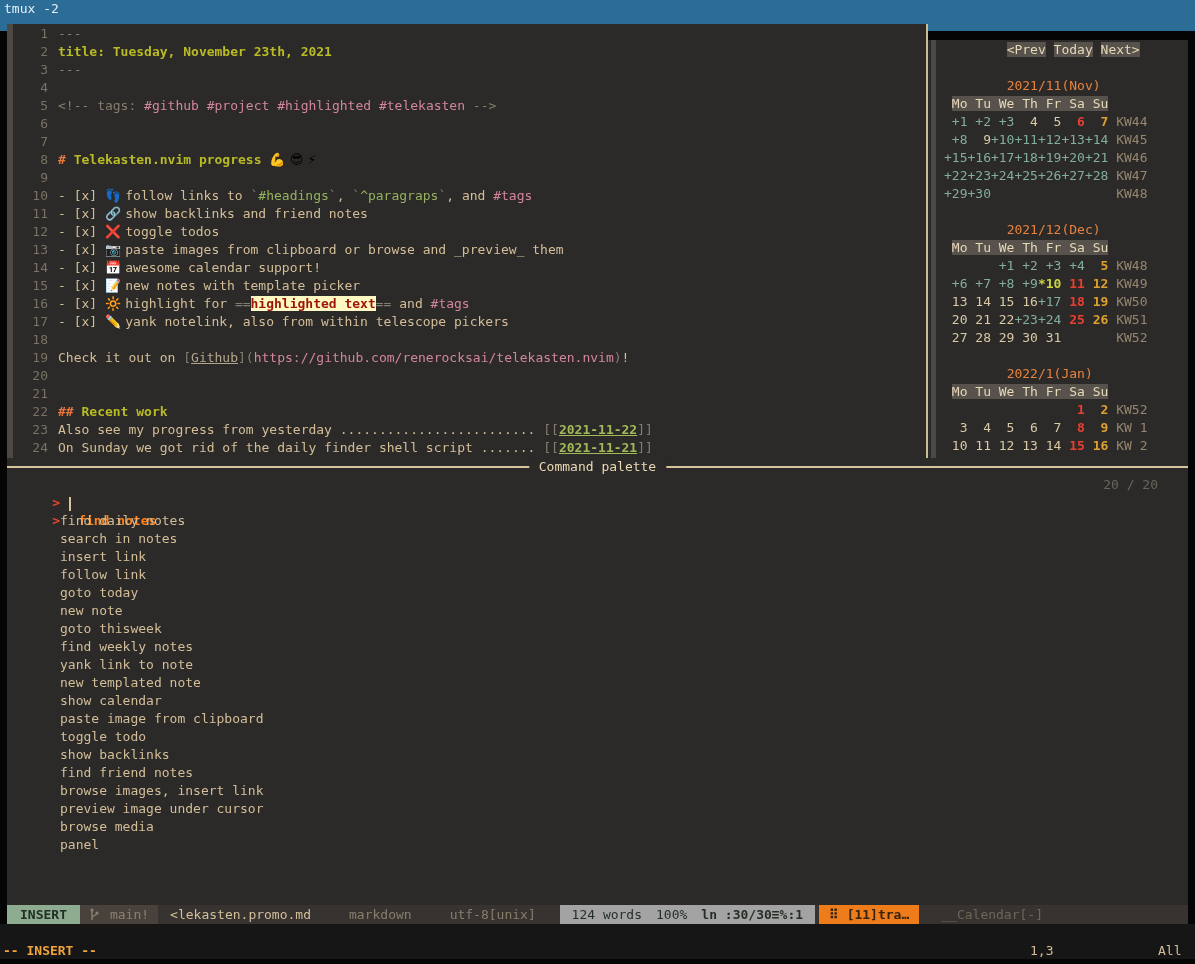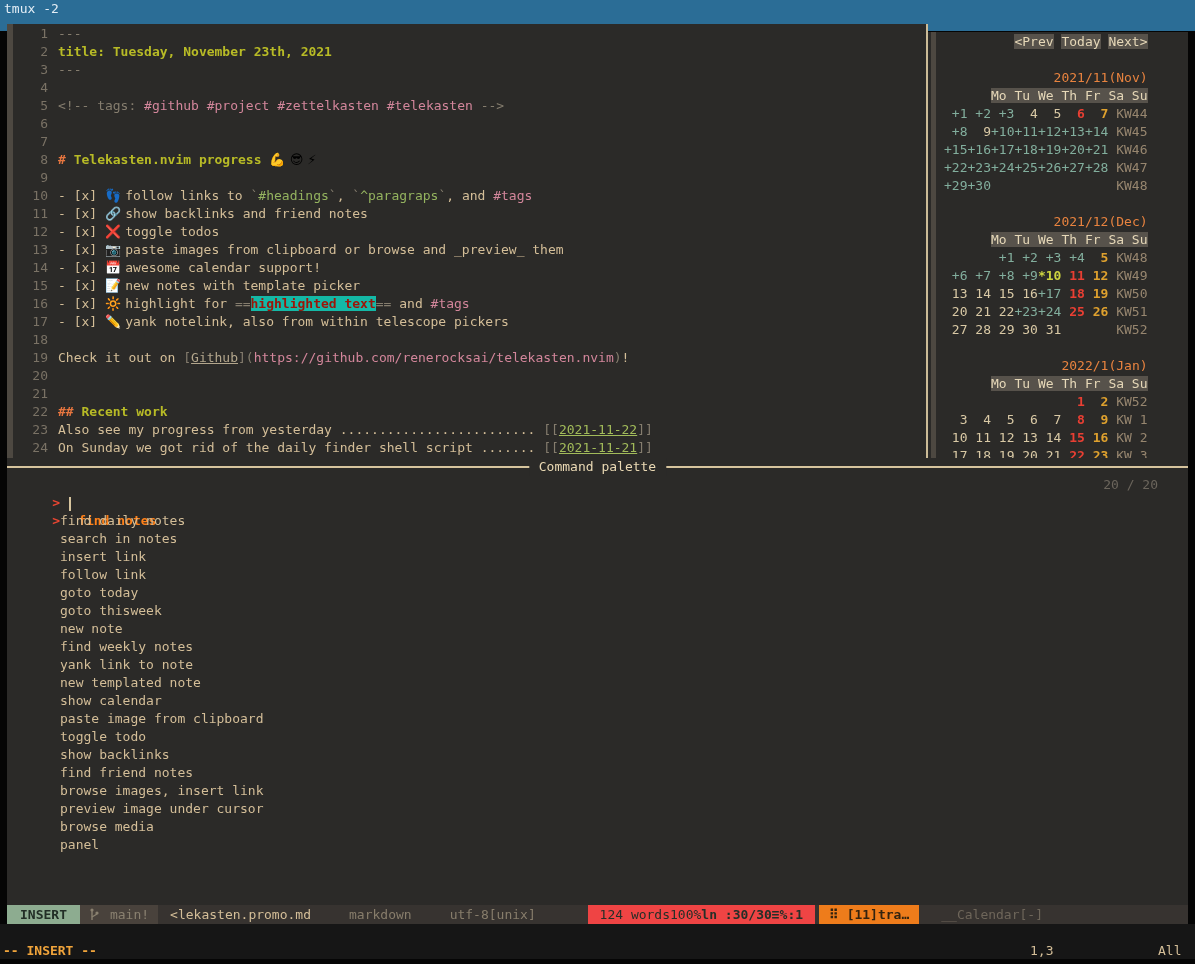--- a/index.html
+++ b/index.html
@@ -9,34 +9,34 @@
   .titlebar{position:absolute;left:0;top:0;width:1195px;height:31px;background:#2b6d96;
             color:#e3edf5;line-height:17px;padding-left:4px;box-sizing:border-box;}
   
   .win-main{position:absolute;left:7px;top:24px;width:919px;height:434px;background:#2b2a28;}
   .gutter-strip{position:absolute;left:0;top:0;width:6px;height:434px;background:#4d4841;}
   .editor-lines{position:absolute;left:0;top:1px;}
   .ed-line{display:flex;height:18px;line-height:18px;white-space:pre;}
   .ln{width:41px;flex:none;text-align:right;color:#7a7265;}
   .lt{margin-left:10px;}
   .vsep{position:absolute;left:926px;top:24px;width:2px;height:434px;background:#cbbb97;}
-  .win-cal{position:absolute;left:928px;top:32px;width:260px;height:434px;background:#2b2a28;text-align:right;}
+  .win-cal{position:absolute;left:928px;top:40px;width:260px;height:434px;background:#2b2a28;}
   .cal-strip{position:absolute;left:3px;top:0;width:5px;height:434px;background:#4d4841;}
   .cal-content{position:absolute;left:16px;top:1px;}
   .cal-row{height:18px;line-height:18px;white-space:pre;color:#d9c9a5;}
   
   .fg{color:#d4be98;} .sp{color:#d4be98;}
   .dim{color:#857d6e;}
   .ttl{color:#b8bb26;font-weight:bold;}
   .org{color:#e8763f;font-weight:bold;}
   .pink{color:#d3869b;}
   .grn{color:#94b35f;}
-  .date{color:#a2bb5a;font-weight:normal;text-decoration:underline;}
+  .date{color:#a2bb5a;font-weight:bold;text-decoration:underline;}
   .lnk{color:#b3a68c;text-decoration:underline;}
-  .hl{background:#14b8a6;color:#9d1408;font-weight:bold;}
+  .hl{background:#fef9c3;color:#9d1408;font-weight:bold;}
   .emo{font-family:"DejaVu Sans",sans-serif;}
   
   .tl{color:#82ae9d;} .rd{color:#e93f33;font-weight:bold;} .yl{color:#dfa12e;font-weight:bold;}
   .df{color:#d9c9a5;font-weight:normal;} .td{color:#ccd340;font-weight:bold;}
   .kw{color:#97866f;} .mt{color:#e8833f;}
   .hd{background:#57524b;color:#e6d8b8;} .btn{background:#57524b;color:#e6d8b8;}
   
   .palette{position:absolute;left:7px;top:458px;width:1181px;height:447px;background:#2b2a28;}
   .pal-divider{position:relative;height:18px;}
   .pal-divider .rule{position:absolute;left:0;right:0;top:8px;height:2px;background:#d6c49d;}
@@ -52,21 +52,21 @@
   .item{padding-left:33px;margin-left:20px;}
   
   .statusline{position:absolute;left:7px;top:905px;width:1181px;height:19px;background:#373330;
               display:flex;align-items:flex-end;line-height:19px;}
   .sl-mode{background:#8dac90;color:#222e26;font-weight:bold;padding:0 13px;}
   .sl-git{background:#49423c;color:#8a8170;padding:0 9px;display:flex;align-items:center;gap:11px;}
   .sl-file{color:#d4be98;margin-left:12px;}
   .sl-ft{color:#877d6b;margin-left:38px;}
   .sl-enc{color:#877d6b;margin-left:38px;}
   .sl-spacer{flex:1;}
-  .sl-words{background:#ef4444;color:#252f28;padding:0 12px;display:flex;gap:0;margin-left:4px;}
+  .sl-words{background:#a3a3a3;color:#252f28;padding:0 12px;display:flex;gap:14px;margin-left:4px;}
   .sl-words .b{font-weight:bold;}
   .sl-buf{background:#ee7c1b;color:#33230f;font-weight:bold;padding:0 10px;display:flex;gap:8px;margin-left:4px;}
   .sl-cal{color:#6e665a;margin-left:22px;}
   .sl-tail{width:145px;}
   
   .cmdline{position:absolute;left:0;top:924px;width:1195px;height:18px;line-height:18px;
            background:#161616;color:#d4be98;padding-left:3px;box-sizing:border-box;white-space:pre;}
   .modeline{position:absolute;left:0;top:942px;width:1195px;height:17px;line-height:17px;
             background:#161616;padding-left:3px;box-sizing:border-box;}
   .mode-txt{color:#f0a43b;font-weight:bold;}
@@ -80,21 +80,21 @@
   <span>tmux  -2</span>
 </div>
 
 <div class="win-main">
   <div class="gutter-strip"></div>
   <div class="editor-lines">
       <div class="ed-line"><span class="ln">1</span><span class="lt"><span class="dim">---</span></span></div>
       <div class="ed-line"><span class="ln">2</span><span class="lt"><span class="ttl">title: Tuesday, November 23th, 2021</span></span></div>
       <div class="ed-line"><span class="ln">3</span><span class="lt"><span class="dim">---</span></span></div>
       <div class="ed-line"><span class="ln">4</span><span class="lt"></span></div>
-      <div class="ed-line"><span class="ln">5</span><span class="lt"><span class="dim">&lt;!-- tags: </span><span class="pink">#github</span><span class="sp"> </span><span class="pink">#project</span><span class="sp"> </span><span class="pink">#zettelkasten</span><span class="sp"> </span><span class="pink">#telekasten</span><span class="dim"> --&gt;</span></span></div>
+      <div class="ed-line"><span class="ln">5</span><span class="lt"><span class="dim">&lt;!-- tags: </span><span class="pink">#github</span><span class="sp"> </span><span class="pink">#project</span><span class="sp"> </span><span class="pink">#highlighted</span><span class="sp"> </span><span class="pink">#telekasten</span><span class="dim"> --&gt;</span></span></div>
       <div class="ed-line"><span class="ln">6</span><span class="lt"></span></div>
       <div class="ed-line"><span class="ln">7</span><span class="lt"></span></div>
       <div class="ed-line"><span class="ln">8</span><span class="lt"><span class="org"># </span><span class="ttl">Telekasten.nvim progress </span><span class="emo">💪 😎 ⚡</span></span></div>
       <div class="ed-line"><span class="ln">9</span><span class="lt"></span></div>
       <div class="ed-line"><span class="ln">10</span><span class="lt"><span class="fg">- [x] </span><span class="emo">👣 </span><span class="fg">follow links to </span><span class="dim">`</span><span class="grn">#headings</span><span class="dim">`</span><span class="fg">, </span><span class="dim">`</span><span class="grn">^paragraps</span><span class="dim">`</span><span class="fg">, and </span><span class="pink">#tags</span></span></div>
       <div class="ed-line"><span class="ln">11</span><span class="lt"><span class="fg">- [x] </span><span class="emo">🔗 </span><span class="fg">show backlinks and friend notes</span></span></div>
       <div class="ed-line"><span class="ln">12</span><span class="lt"><span class="fg">- [x] </span><span class="emo">❌ </span><span class="fg">toggle todos</span></span></div>
       <div class="ed-line"><span class="ln">13</span><span class="lt"><span class="fg">- [x] </span><span class="emo">📷 </span><span class="fg">paste images from clipboard or browse and _preview_ them</span></span></div>
       <div class="ed-line"><span class="ln">14</span><span class="lt"><span class="fg">- [x] </span><span class="emo">📅 </span><span class="fg">awesome calendar support!</span></span></div>
       <div class="ed-line"><span class="ln">15</span><span class="lt"><span class="fg">- [x] </span><span class="emo">📝 </span><span class="fg">new notes with template picker</span></span></div>
@@ -153,22 +153,22 @@
   </div>
   <div class="pal-row sel-row">
     <span class="caret">&gt;</span><span class="sel">find notes</span>
   </div>
   <div>
       <div class="pal-row item">find daily notes</div>
       <div class="pal-row item">search in notes</div>
       <div class="pal-row item">insert link</div>
       <div class="pal-row item">follow link</div>
       <div class="pal-row item">goto today</div>
+      <div class="pal-row item">new note</div>
       <div class="pal-row item">goto thisweek</div>
-      <div class="pal-row item">new note</div>
       <div class="pal-row item">find weekly notes</div>
       <div class="pal-row item">yank link to note</div>
       <div class="pal-row item">new templated note</div>
       <div class="pal-row item">show calendar</div>
       <div class="pal-row item">paste image from clipboard</div>
       <div class="pal-row item">toggle todo</div>
       <div class="pal-row item">show backlinks</div>
       <div class="pal-row item">find friend notes</div>
       <div class="pal-row item">browse images, insert link</div>
       <div class="pal-row item">preview image under cursor</div>

